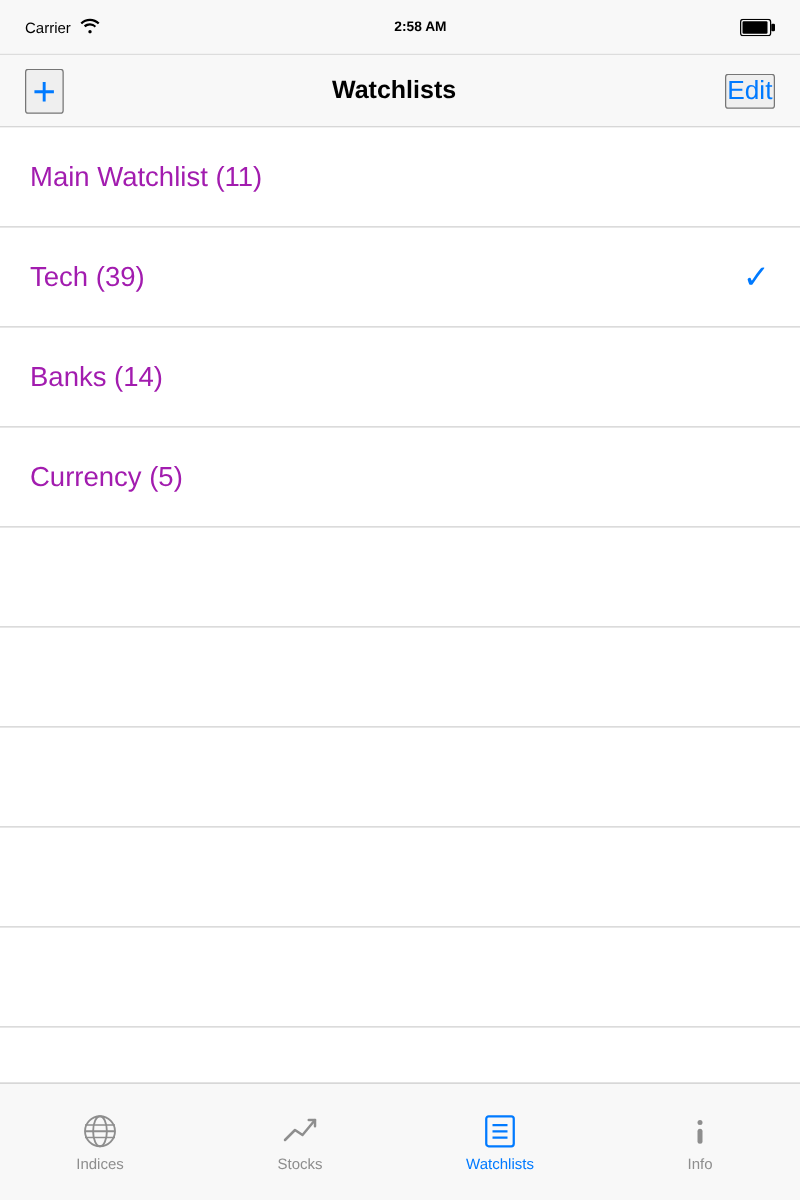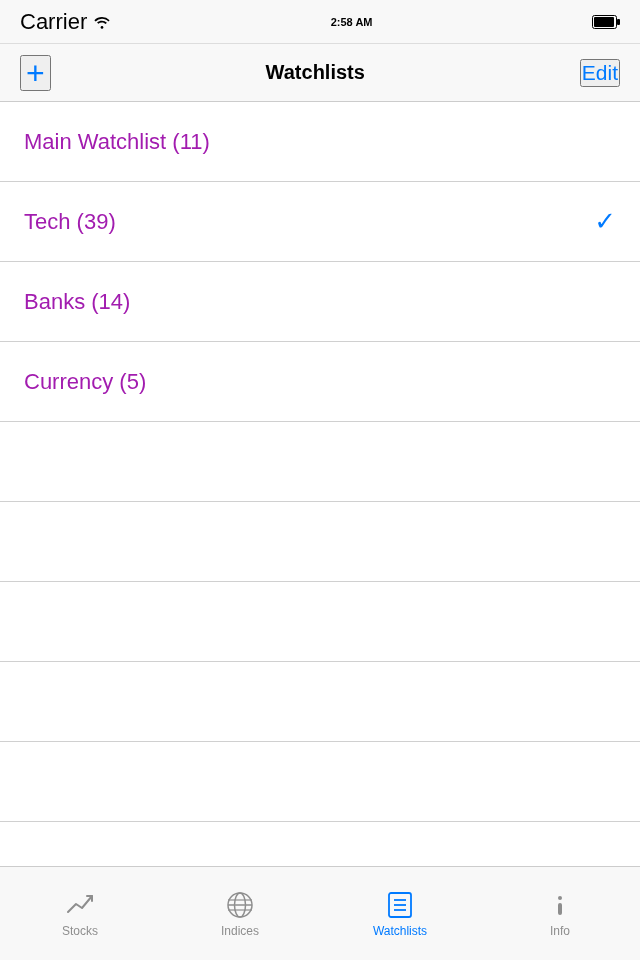--- a/index.html
+++ b/index.html
@@ -16,21 +16,21 @@
     .status-bar {
       height: 44px;
       background: #f8f8f8;
       display: flex;
       align-items: center;
       justify-content: space-between;
       padding: 0 20px;
       border-bottom: 1px solid #ddd;
     }
     .status-carrier {
-      font-size: 22px;
+      font-size: 12px;
       font-weight: 500;
       color: #000;
       display: flex;
       align-items: center;
       gap: 6px;
     }
     .wifi-icon svg { width: 18px; height: 14px; }
     .status-time {
       font-size: 11px;
       font-weight: 600;
@@ -187,43 +187,43 @@
   <div class="empty-item"></div>
   <div class="empty-item"></div>
   <div class="empty-item"></div>
 </div>
 
 <div class="tab-bar">
 
   <div class="tab-item">
     <div class="tab-icon">
       <svg viewBox="0 0 30 30" fill="none" xmlns="http://www.w3.org/2000/svg">
-        <polyline points="3,22 11,14 17,18 27,6" stroke="#8e8e8e" stroke-width="2" fill="none" stroke-linecap="round" stroke-linejoin="round"></polyline>
-        <polyline points="22,6 27,6 27,11" stroke="#8e8e8e" stroke-width="2" fill="none" stroke-linecap="round" stroke-linejoin="round"></polyline>
-      </svg>
-    </div>
-    <span class="tab-label">Stocks</span>
-  </div>
-
-  <div class="tab-item">
-    <div class="tab-icon">
-      <svg viewBox="0 0 30 30" fill="none" xmlns="http://www.w3.org/2000/svg">
         <circle cx="15" cy="15" r="12" stroke="#8e8e8e" stroke-width="1.5" fill="none"></circle>
         <ellipse cx="15" cy="15" rx="5.5" ry="12" stroke="#8e8e8e" stroke-width="1.5" fill="none"></ellipse>
         <line x1="3" y1="15" x2="27" y2="15" stroke="#8e8e8e" stroke-width="1.5"></line>
         <line x1="3" y1="10" x2="27" y2="10" stroke="#8e8e8e" stroke-width="1.2"></line>
         <line x1="3" y1="20" x2="27" y2="20" stroke="#8e8e8e" stroke-width="1.2"></line>
       </svg>
     </div>
     <span class="tab-label">Indices</span>
   </div>
 
   <div class="tab-item">
     <div class="tab-icon">
       <svg viewBox="0 0 30 30" fill="none" xmlns="http://www.w3.org/2000/svg">
+        <polyline points="3,22 11,14 17,18 27,6" stroke="#8e8e8e" stroke-width="2" fill="none" stroke-linecap="round" stroke-linejoin="round"></polyline>
+        <polyline points="22,6 27,6 27,11" stroke="#8e8e8e" stroke-width="2" fill="none" stroke-linecap="round" stroke-linejoin="round"></polyline>
+      </svg>
+    </div>
+    <span class="tab-label">Stocks</span>
+  </div>
+
+  <div class="tab-item">
+    <div class="tab-icon">
+      <svg viewBox="0 0 30 30" fill="none" xmlns="http://www.w3.org/2000/svg">
         <rect x="4" y="3" width="22" height="24" rx="2" fill="none" stroke="#007AFF" stroke-width="1.8"></rect>
         <line x1="9" y1="10" x2="21" y2="10" stroke="#007AFF" stroke-width="1.8"></line>
         <line x1="9" y1="15" x2="21" y2="15" stroke="#007AFF" stroke-width="1.8"></line>
         <line x1="9" y1="20" x2="21" y2="20" stroke="#007AFF" stroke-width="1.8"></line>
       </svg>
     </div>
     <span class="tab-label active">Watchlists</span>
   </div>
 
   <div class="tab-item">

